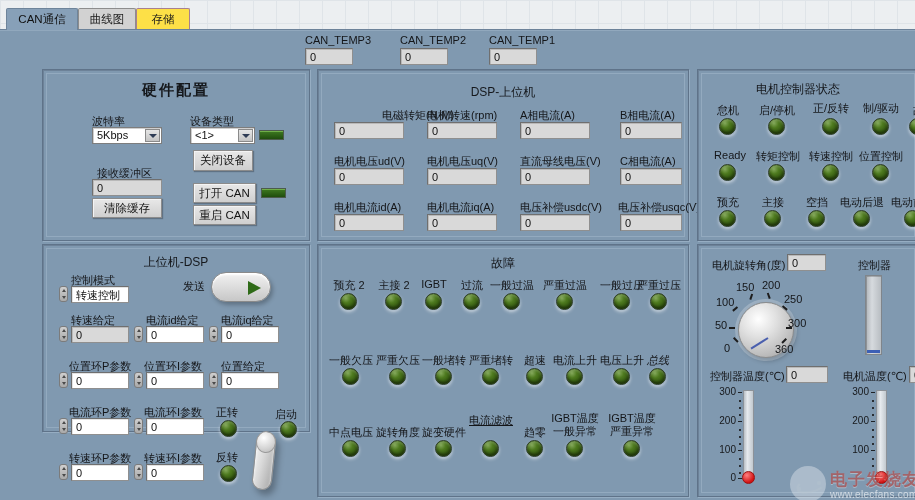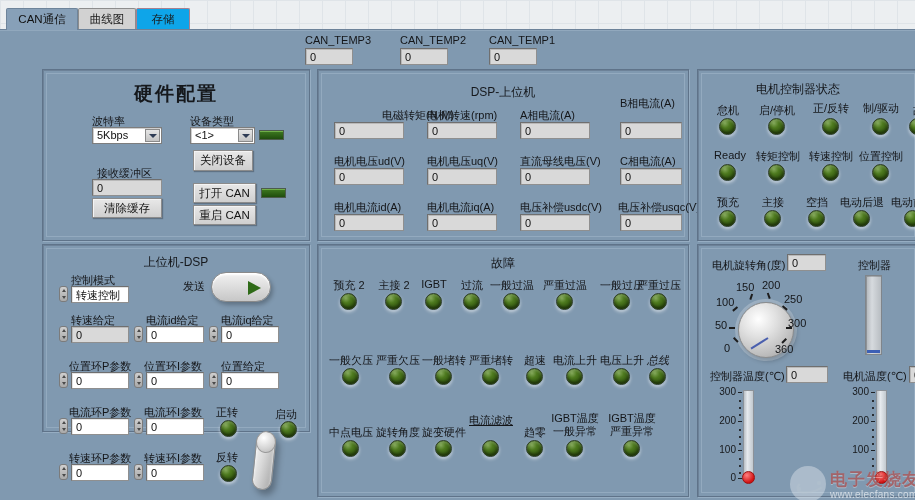--- a/index.html
+++ b/index.html
@@ -26,21 +26,21 @@
   .tab{
     position:absolute;top:0;height:22px;line-height:21px;
     text-align:center;box-sizing:border-box;
     border:1px solid #8d8d8d;border-bottom:none;
     border-radius:2px 2px 0 0;
     font-size:11.5px;color:#1a1a1a;
     padding:0 7px;
   }
   .tab.sel{background:#87a0b8;border-color:#6e849a;color:#101010;z-index:3;}
   .tab.t2{background:#d2d2d2;}
-  .tab.t3{background:#0ea5e9;border-color:#a8808f;}
+  .tab.t3{background:#fde047;border-color:#a8808f;}
 
   
   .page{
     position:absolute;left:0;top:29px;width:915px;height:471px;
     background:#8099b0;
     border-top:1px solid #6c8299;
     box-shadow:inset 0 1px 0 #91a8bd;
   }
 
   
@@ -52,21 +52,21 @@
   }
   .panel-inner{
     position:absolute;left:3px;top:3px;right:3px;bottom:3px;
     border:1px solid #93aabf;
     box-sizing:border-box;
   }
   .ptitle{
     position:absolute;width:100%;text-align:center;
     font-size:12px;color:#15181c;
   }
-  .ptitle.big{font-size:19px;font-weight:bold;letter-spacing:2px;}
+  .ptitle.big{font-size:15px;font-weight:bold;letter-spacing:2px;}
 
   
   .lab{position:absolute;font-size:11px;color:#141619;white-space:nowrap;}
   .lab.c{text-align:center;}
 
   
   .ind{
     position:absolute;box-sizing:border-box;
     background:#d9d9d9;
     border:1px solid #8f8f8f;
@@ -290,21 +290,21 @@
     <div class="panel" style="left:317px;top:39px;width:372px;height:172px;">
       <div class="panel-inner"></div>
       <div class="ptitle" style="top:14px;">DSP-上位机</div>
 
       <div class="lab" style="left:16px;top:38px;margin-left:48px;">电磁转矩(N·M)</div>
       <div class="ind" style="left:16px;top:52px;width:70px;height:17px;">0</div>
       <div class="lab" style="left:109px;top:38px;">电机转速(rpm)</div>
       <div class="ind" style="left:109px;top:52px;width:70px;height:17px;">0</div>
       <div class="lab" style="left:202px;top:38px;">A相电流(A)</div>
       <div class="ind" style="left:202px;top:52px;width:70px;height:17px;">0</div>
-      <div class="lab" style="left:302px;top:26px;">B相电流(A)</div>
+      <div class="lab" style="left:302px;top:38px;">B相电流(A)</div>
       <div class="ind" style="left:302px;top:52px;width:62px;height:17px;">0</div>
 
       <div class="lab" style="left:16px;top:84px;">电机电压ud(V)</div>
       <div class="ind" style="left:16px;top:98px;width:70px;height:17px;">0</div>
       <div class="lab" style="left:109px;top:84px;">电机电压uq(V)</div>
       <div class="ind" style="left:109px;top:98px;width:70px;height:17px;">0</div>
       <div class="lab" style="left:202px;top:84px;">直流母线电压(V)</div>
       <div class="ind" style="left:202px;top:98px;width:70px;height:17px;">0</div>
       <div class="lab" style="left:302px;top:84px;">C相电流(A)</div>
       <div class="ind" style="left:302px;top:98px;width:62px;height:17px;">0</div>

